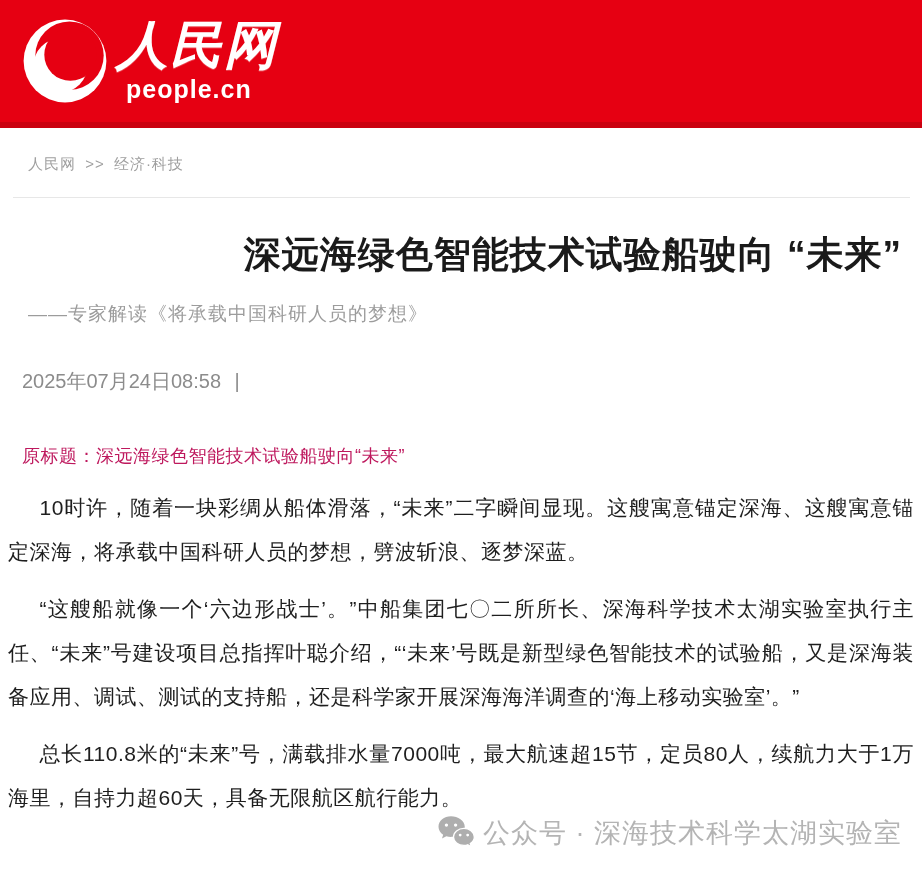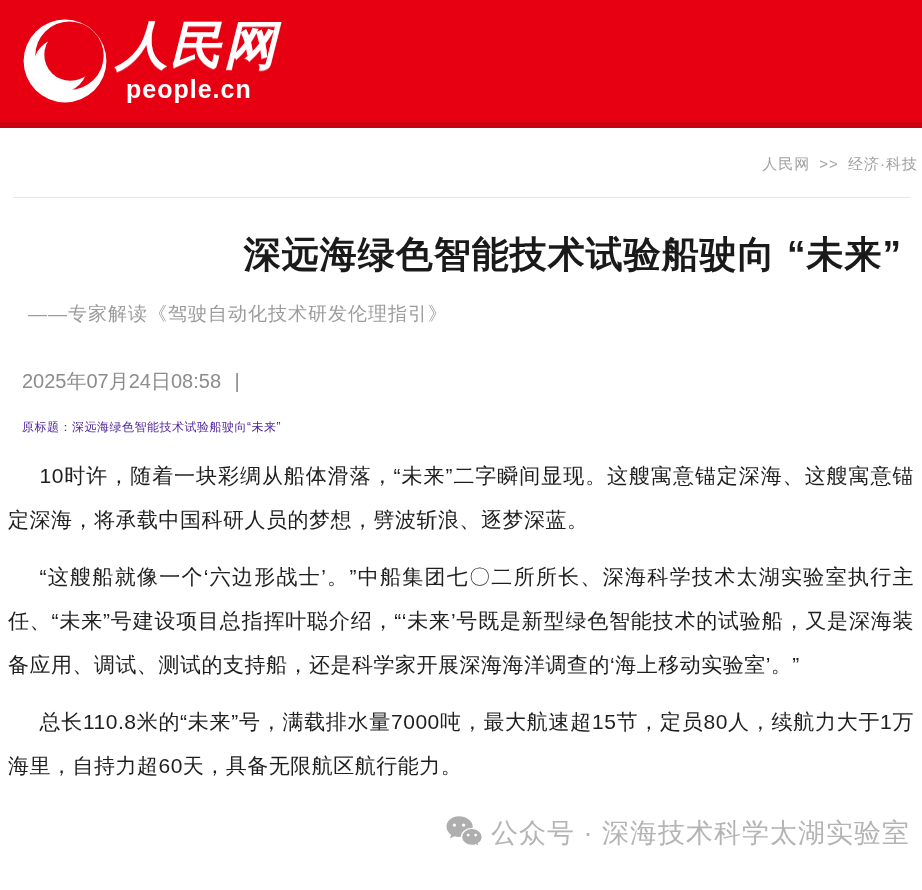--- a/index.html
+++ b/index.html
@@ -56,21 +56,20 @@
     letter-spacing: 1px;
     margin: 2px 0 16px 10px;
   }
 
   
   .breadcrumb {
     padding: 27px 0 0 28px;
     font-size: 15px;
     color: #9f9f9f;
     letter-spacing: 1px;
-    text-align: right;
   }
   .breadcrumb span { margin-right: 4px; }
 
   .rule {
     border: none;
     border-top: 1px solid #e7e7e7;
     margin: 23px 12px 0 13px;
   }
 
   
@@ -89,44 +88,44 @@
     color: #9c9c9c;
     letter-spacing: 1px;
   }
   .article-meta {
     margin: 41px 0 0 22px;
     font-size: 20px;
     color: #8c8c8c;
   }
   .article-meta .meta-divider { margin-left: 8px; color: #8c8c8c; }
   .original-title {
-    margin: 24px 0 0 22px;
-    font-size: 12px;
-    color: #4c1d95;
+    margin: 49px 0 0 22px;
+    font-size: 18px;
+    color: #be185d;
     letter-spacing: .5px;
   }
 
   
   .article-body {
     margin: 18px 8px 0 8px;
     font-size: 21px;
     color: #1e1e1e;
     text-align: justify;
   }
   .article-body p {
     text-indent: 1.5em;
     line-height: 44px;
     margin-bottom: 13px;
     letter-spacing: .5px;
   }
 
   
   .watermark {
     position: absolute;
-    right: 12px;
+    right: 20px;
     bottom: 8px;
     display: flex;
     align-items: center;
     background: rgba(255,255,255,.85);
     padding-left: 4px;
   }
   .wechat-icon { width: 40px; height: 40px; margin-right: 7px; }
   .watermark-text {
     font-size: 27px;
     color: #b4b4b4;
@@ -160,21 +159,21 @@
 
   <div class="breadcrumb">
     <span>人民网</span>
     <span>&gt;&gt;</span>
     <span>经济·科技</span>
   </div>
 
   <hr class="rule">
 
   <h1 class="article-title">深远海绿色智能技术试验船驶向 “未来”</h1>
-  <div class="article-subtitle">——专家解读《驾驶自动化技术研发伦理指引》</div>
+  <div class="article-subtitle">——专家解读《将承载中国科研人员的梦想》</div>
 
   <div class="article-meta">
     <span>2025年07月24日08:58</span>
     <span class="meta-divider">|</span>
   </div>
 
   <div class="original-title">原标题：深远海绿色智能技术试验船驶向“未来”</div>
 
   <div class="article-body">
     <p>10时许，随着一块彩绸从船体滑落，“未来”二字瞬间显现。这艘寓意锚定深海、这艘寓意锚定深海，将承载中国科研人员的梦想，劈波斩浪、逐梦深蓝。</p>

